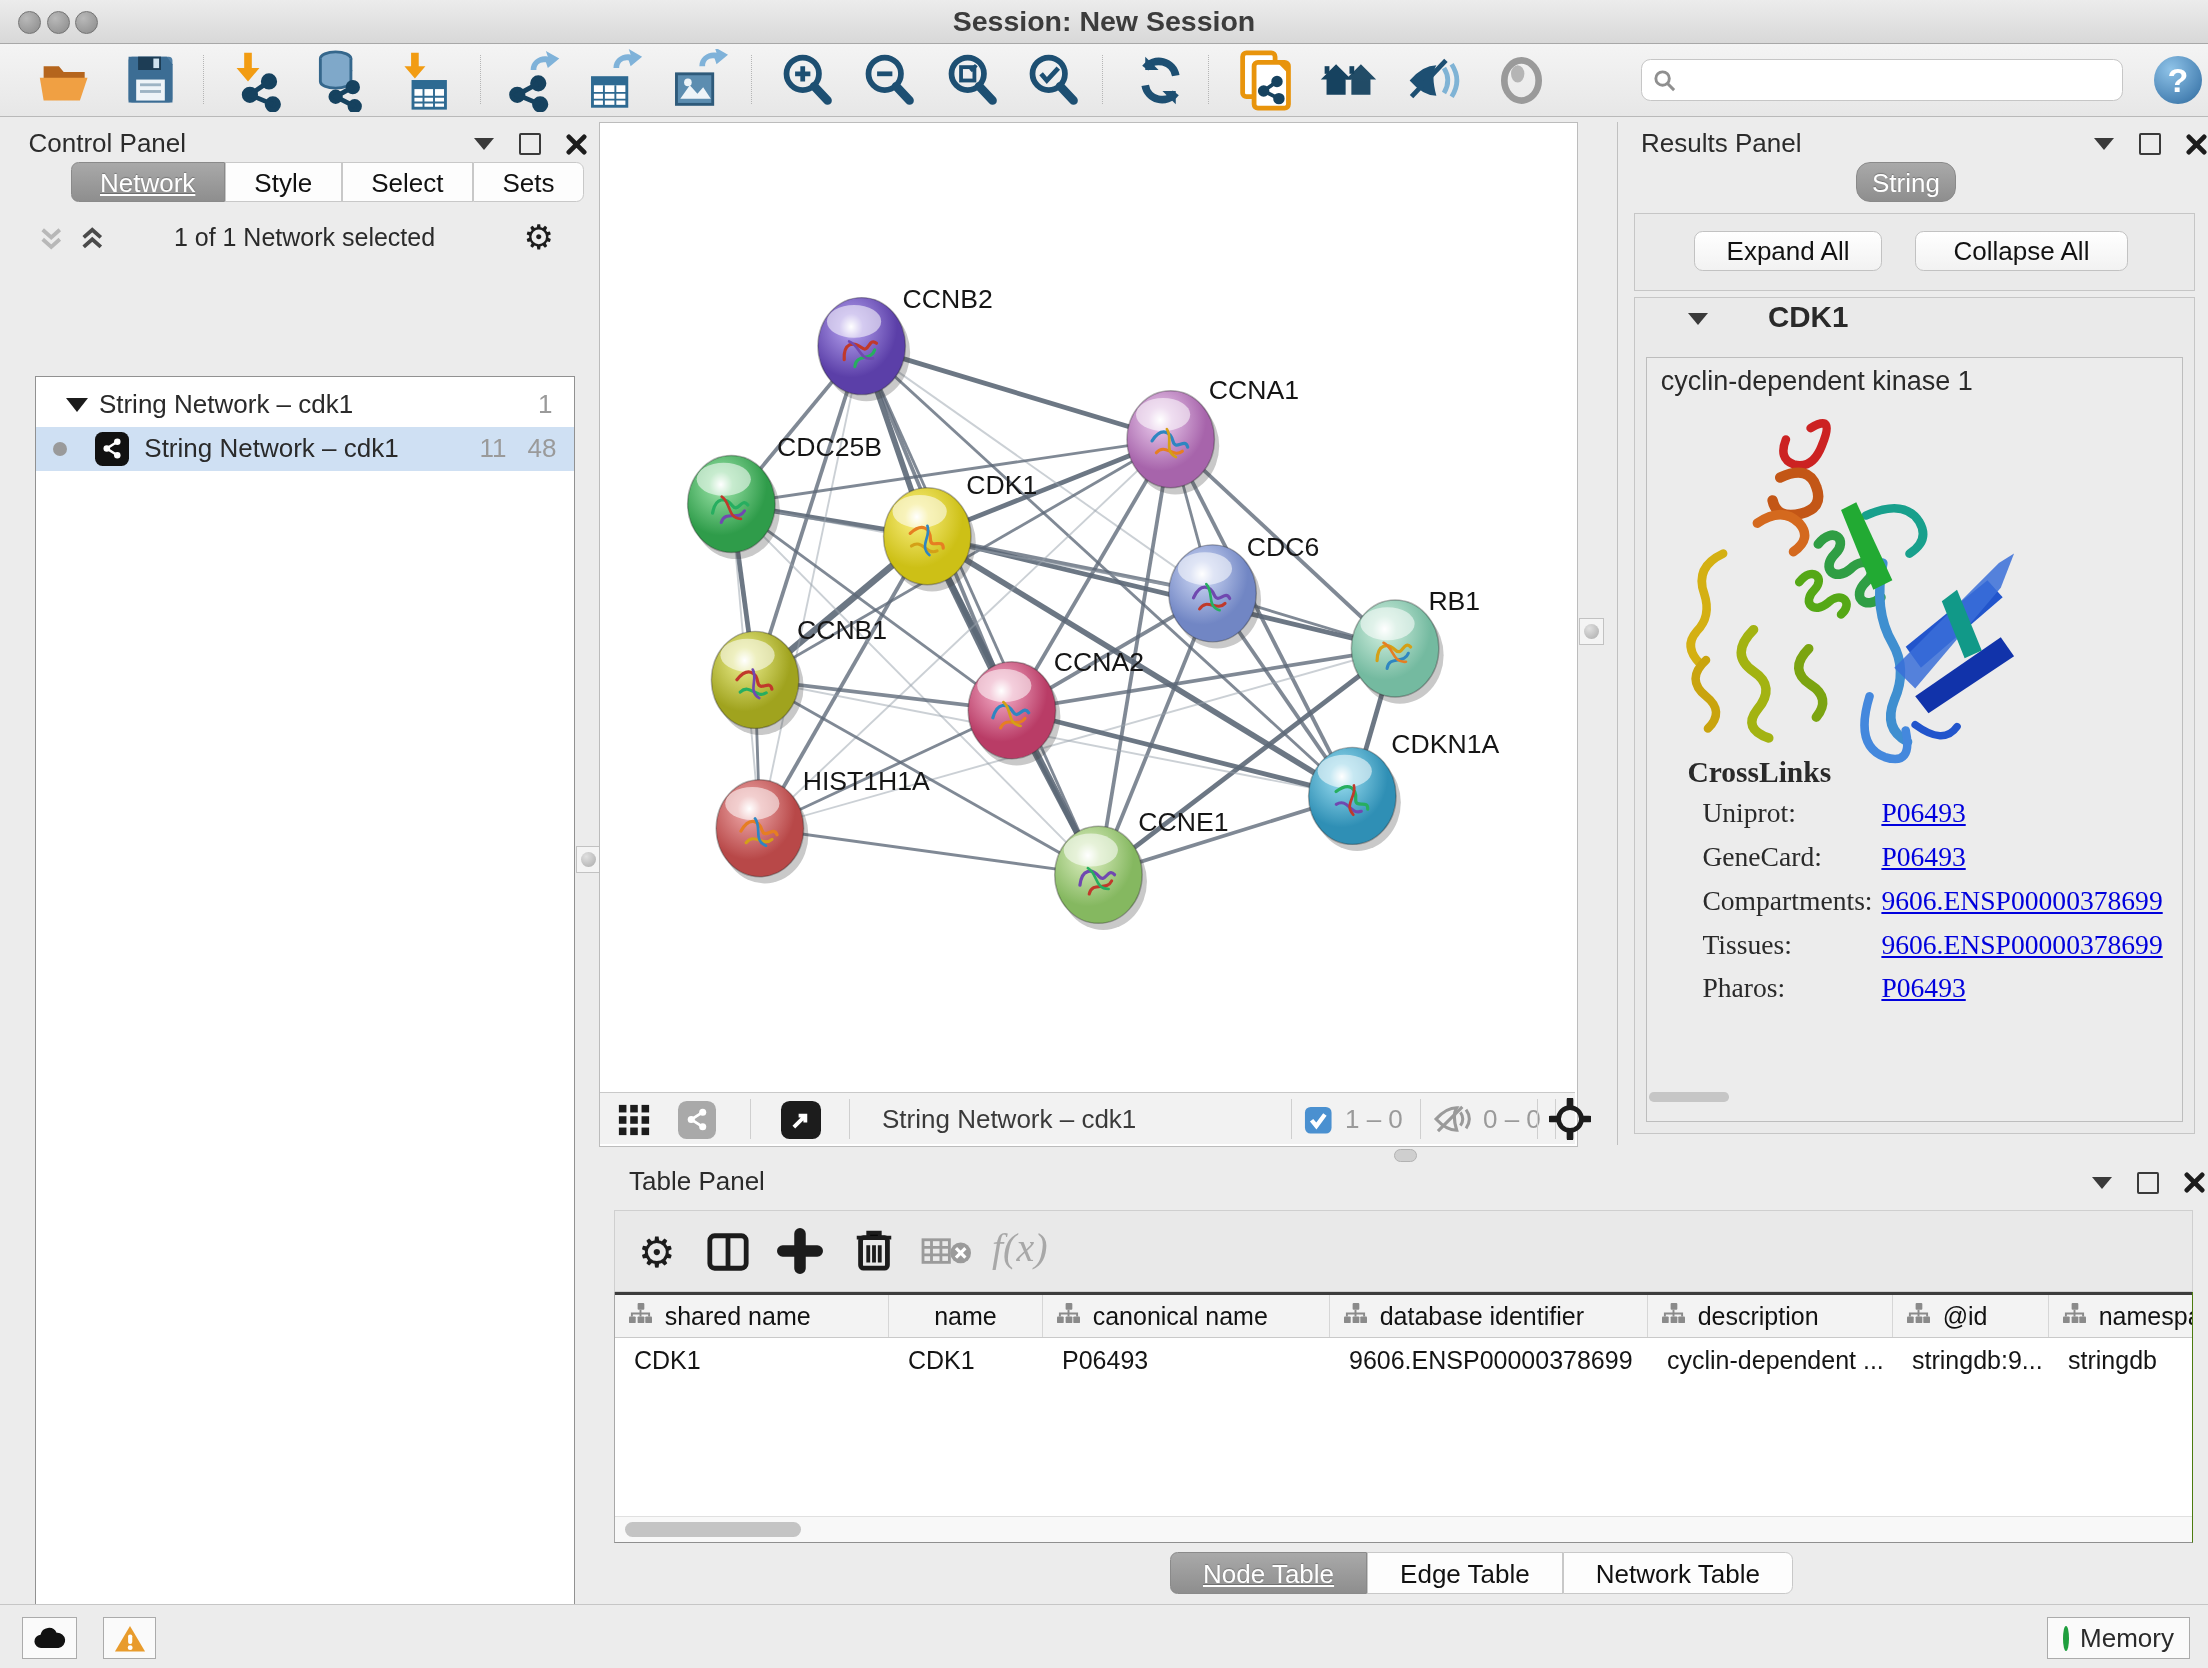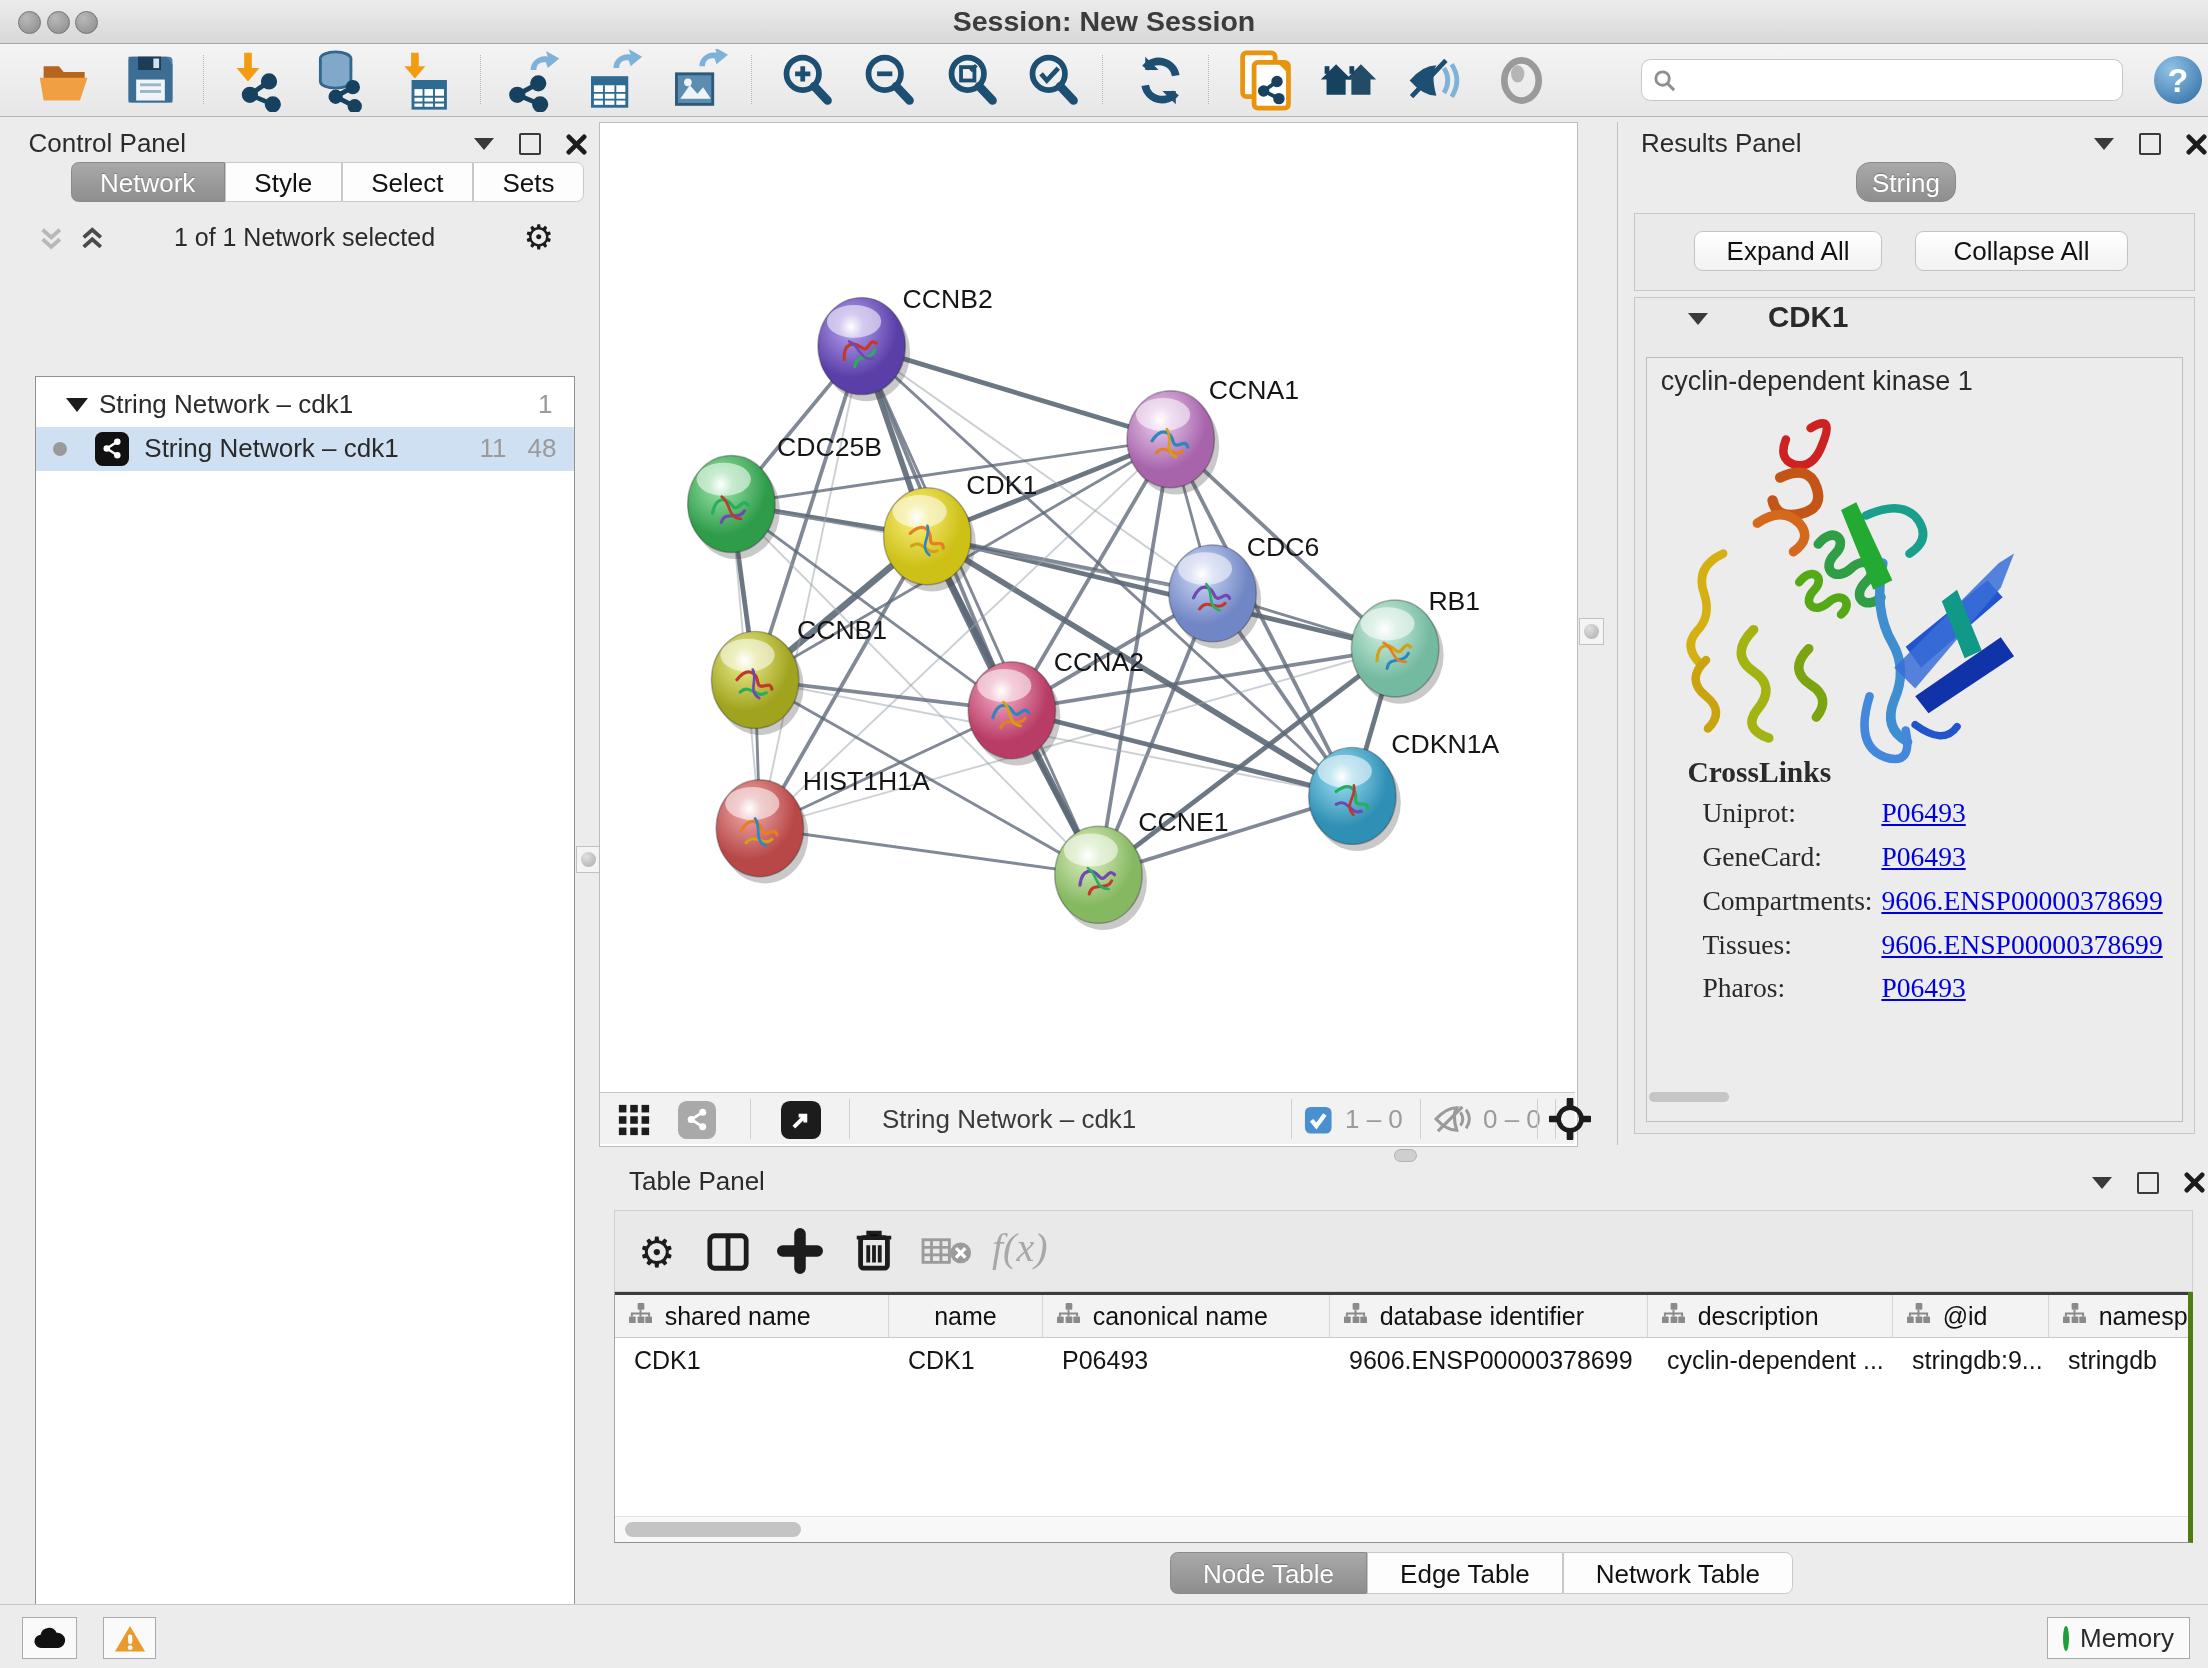--- a/index.html
+++ b/index.html
@@ -31,21 +31,21 @@
   
   .panel-title{font-size:26px;color:#2b2b2b;}
   .win-icons{position:absolute;display:flex;align-items:center;gap:25px;}
   .tri-down{width:0;height:0;border-left:10.5px solid transparent;border-right:10.5px solid transparent;
     border-top:12.4px solid #3a3a3a;}
   .float-box{width:18px;height:18px;border:2.9px solid #3a3a3a;border-radius:1.9px;}
   .tab{height:40px;line-height:40px;text-align:center;font-size:26px;background:#fdfdfd;
     border:1px solid #c8c8c8;color:#111;box-sizing:border-box;}
   .tab.sel{background:linear-gradient(#a9a9a9,#8e8e8e);color:#fff;border-color:#8a8a8a;
     text-shadow:0 -1px 1px rgba(0,0,0,.25);}
-  .tab.first{border-radius:7.6px 0 0 7.6px;}
+  .tab.first{border-radius:7.6px 0 0 7.6px;text-decoration:underline;}
   .tab.last{border-radius:0 7.6px 7.6px 0;}
   
   #cp-box{left:25px;top:254px;width:538px;height:1322px;background:#fff;border:1.9px solid #919191;}
   .tree-row{position:relative;height:44px;display:flex;align-items:center;font-size:26px;}
   .tree-row .cnt{color:#9a9a9a;}
   #cp-row2{background:#cfe0f3;}
   .share-chip{width:34px;height:34px;border-radius:7.6px;background:#111;display:flex;
     align-items:center;justify-content:center;}
   
   #net-frame{left:599px;top:122px;width:977px;height:1023px;border:1px solid #bcbcbc;background:#fff;}
@@ -64,21 +64,21 @@
     font-size:26px;text-align:center;color:#111;}
   #cdk-inner{position:absolute;left:11.4px;top:59px;width:535px;height:763px;background:#ececec;
     border:1px solid #bdbdbd;}
   .serif{font-family:"Liberation Serif","DejaVu Serif",serif;}
   .xl-row{position:absolute;font-size:27.6px;}
   .xl-val{color:#0000dd;text-decoration:underline;}
   
   #tp-toolbar{left:614px;top:1210px;width:1579px;height:82px;background:#e9e9e9;
     border:1px solid #cfcfcf;box-sizing:border-box;}
   #tp-table{left:614px;top:1292px;width:1579px;height:251px;background:#fff;
-    border-left:1px solid #a8a8a8;border-right:5px solid #4d7c0f;border-bottom:1.9px solid #8f8f8f;
+    border-left:1px solid #a8a8a8;border-right:1px solid #4d7c0f;border-bottom:1.9px solid #8f8f8f;
     box-sizing:border-box;overflow:hidden;}
   #tp-head{position:absolute;left:0;top:0;width:1579px;height:46px;background:#f3f3f3;
     border-top:3.8px solid #3c3c3c;border-bottom:1px solid #c9c9c9;box-sizing:border-box;display:flex;}
   .th{display:flex;align-items:center;font-size:25px;color:#111;box-sizing:border-box;
     border-right:1px solid #d6d6d6;overflow:hidden;white-space:nowrap;flex:none;}
   .th svg{margin:0 11.4px 0 13.3px;flex:none;}
   #tp-row{position:absolute;left:0;top:46px;width:1579px;height:44px;display:flex;background:#fff;}
   .td{font-size:25px;color:#151515;display:flex;align-items:center;padding-left:19px;
     box-sizing:border-box;overflow:hidden;white-space:nowrap;flex:none;}
   #tp-scroll{position:absolute;left:0;top:224px;width:1577px;height:25px;background:#f8f8f8;

